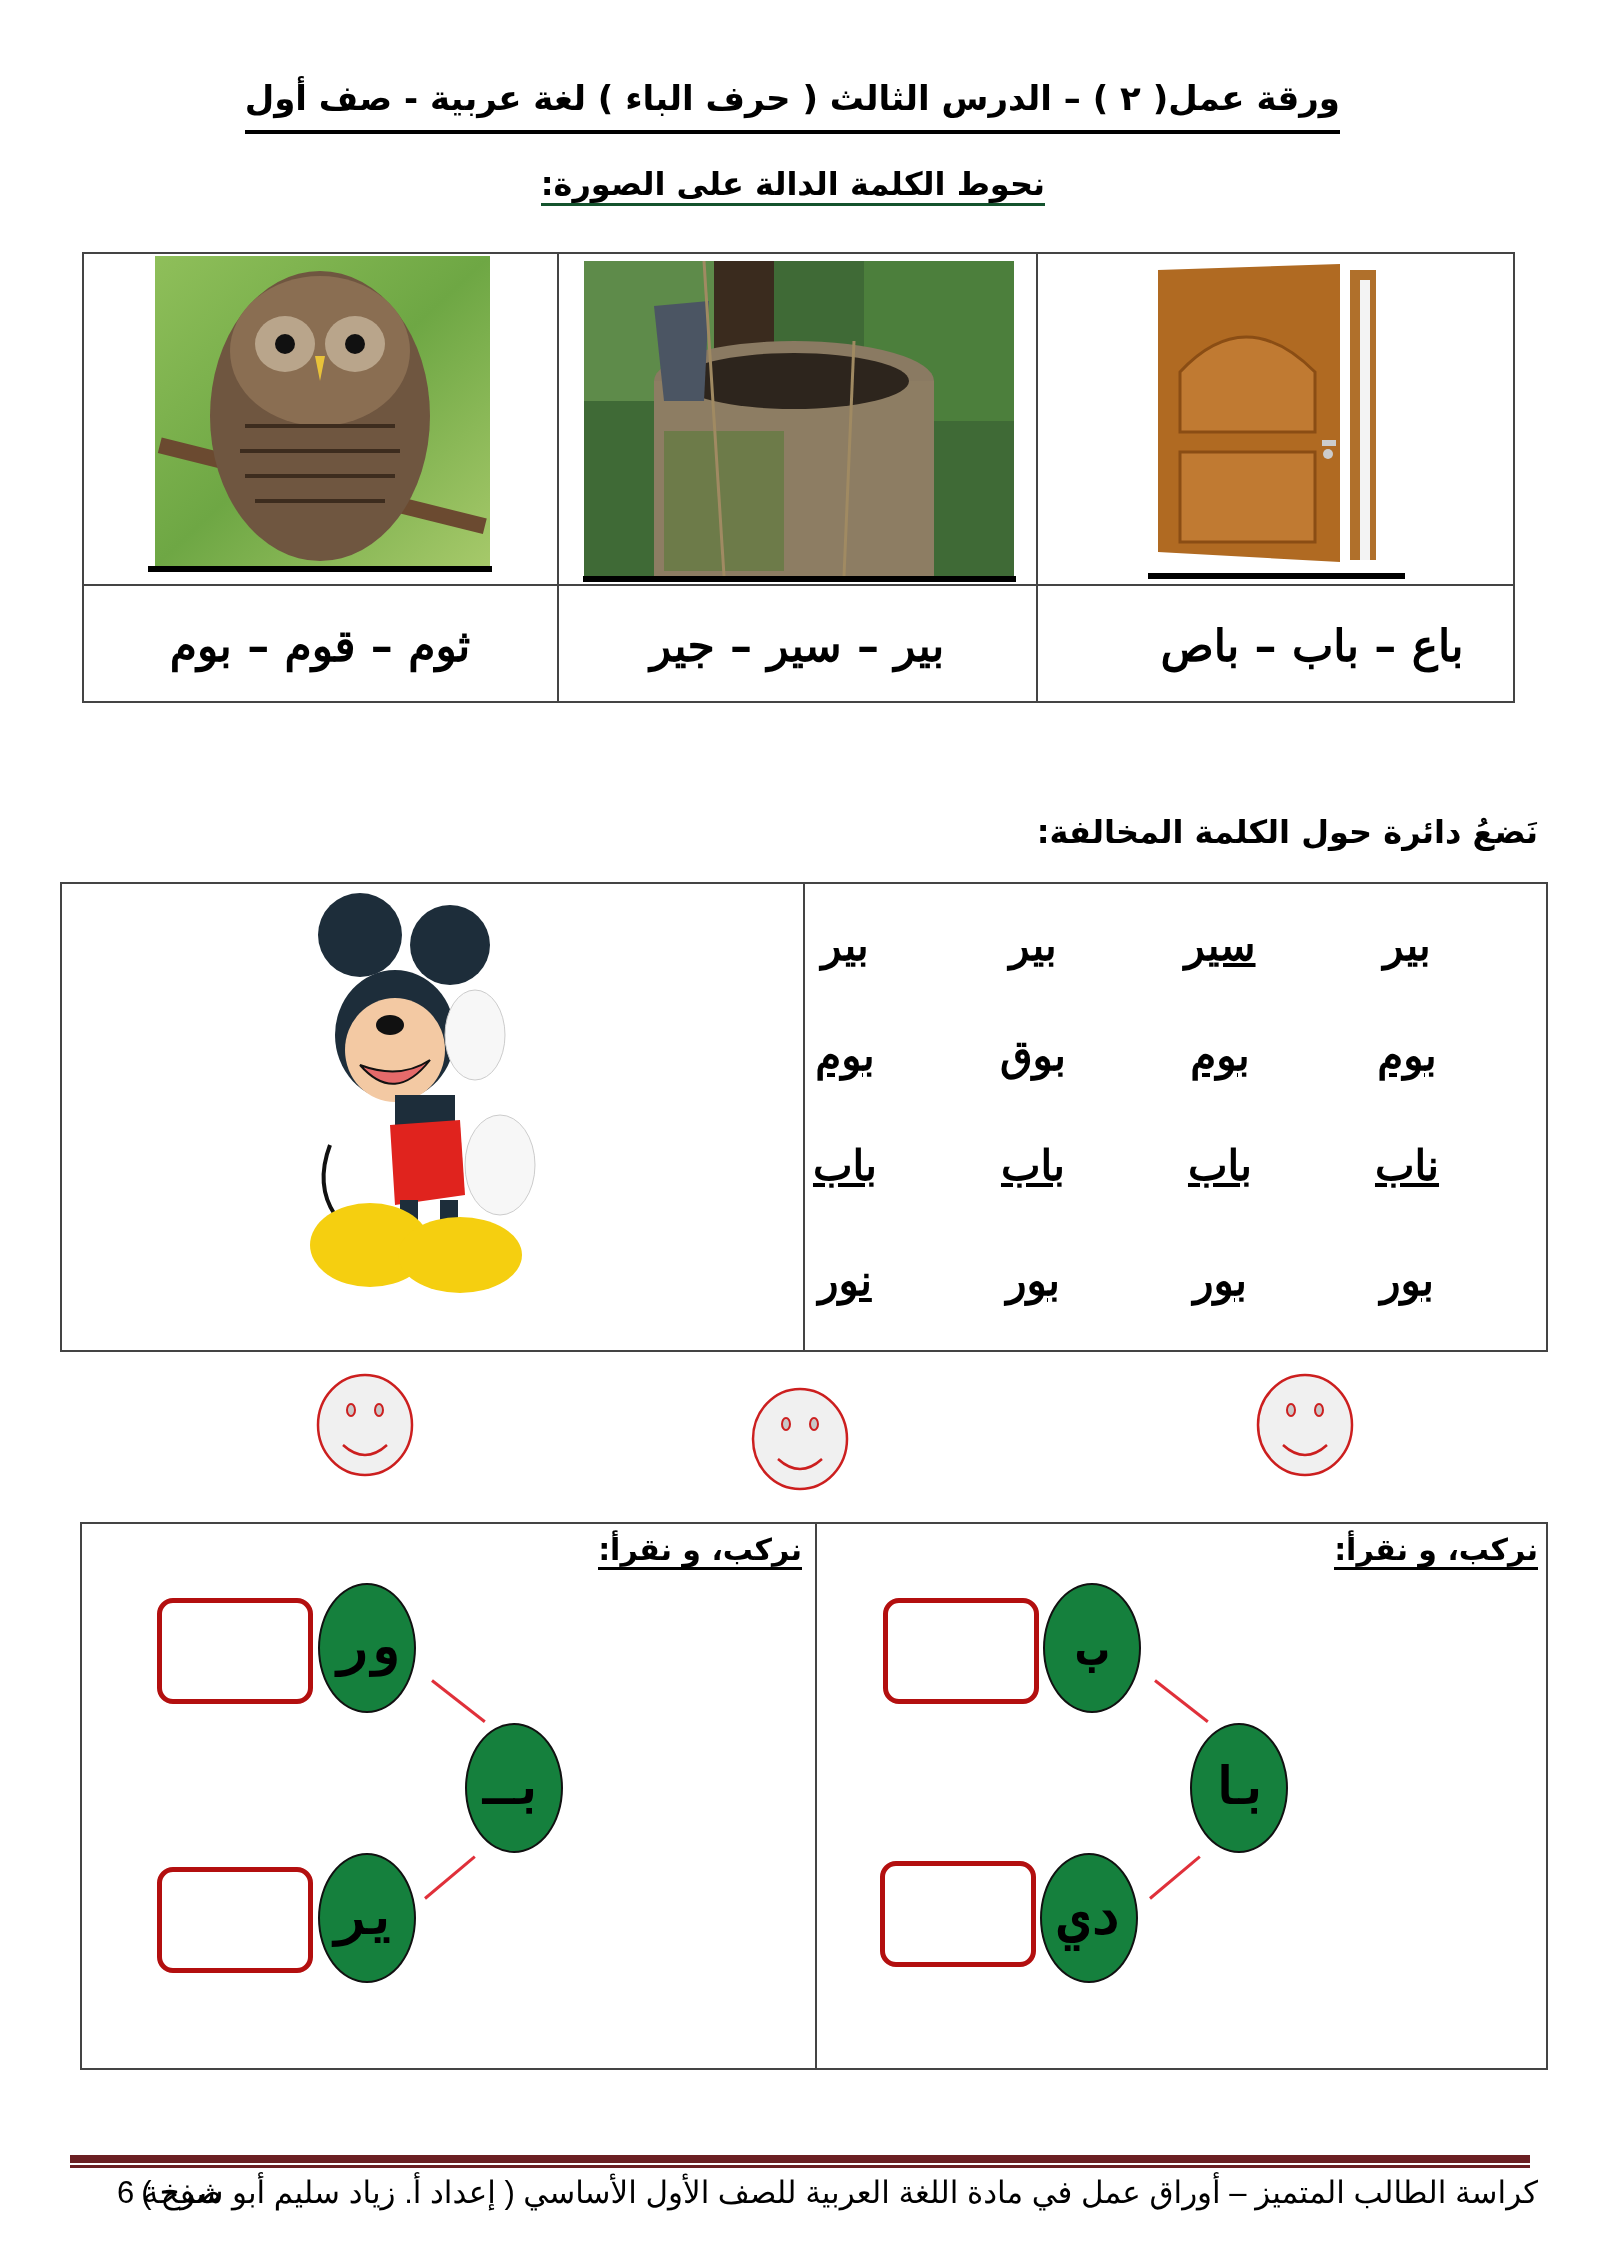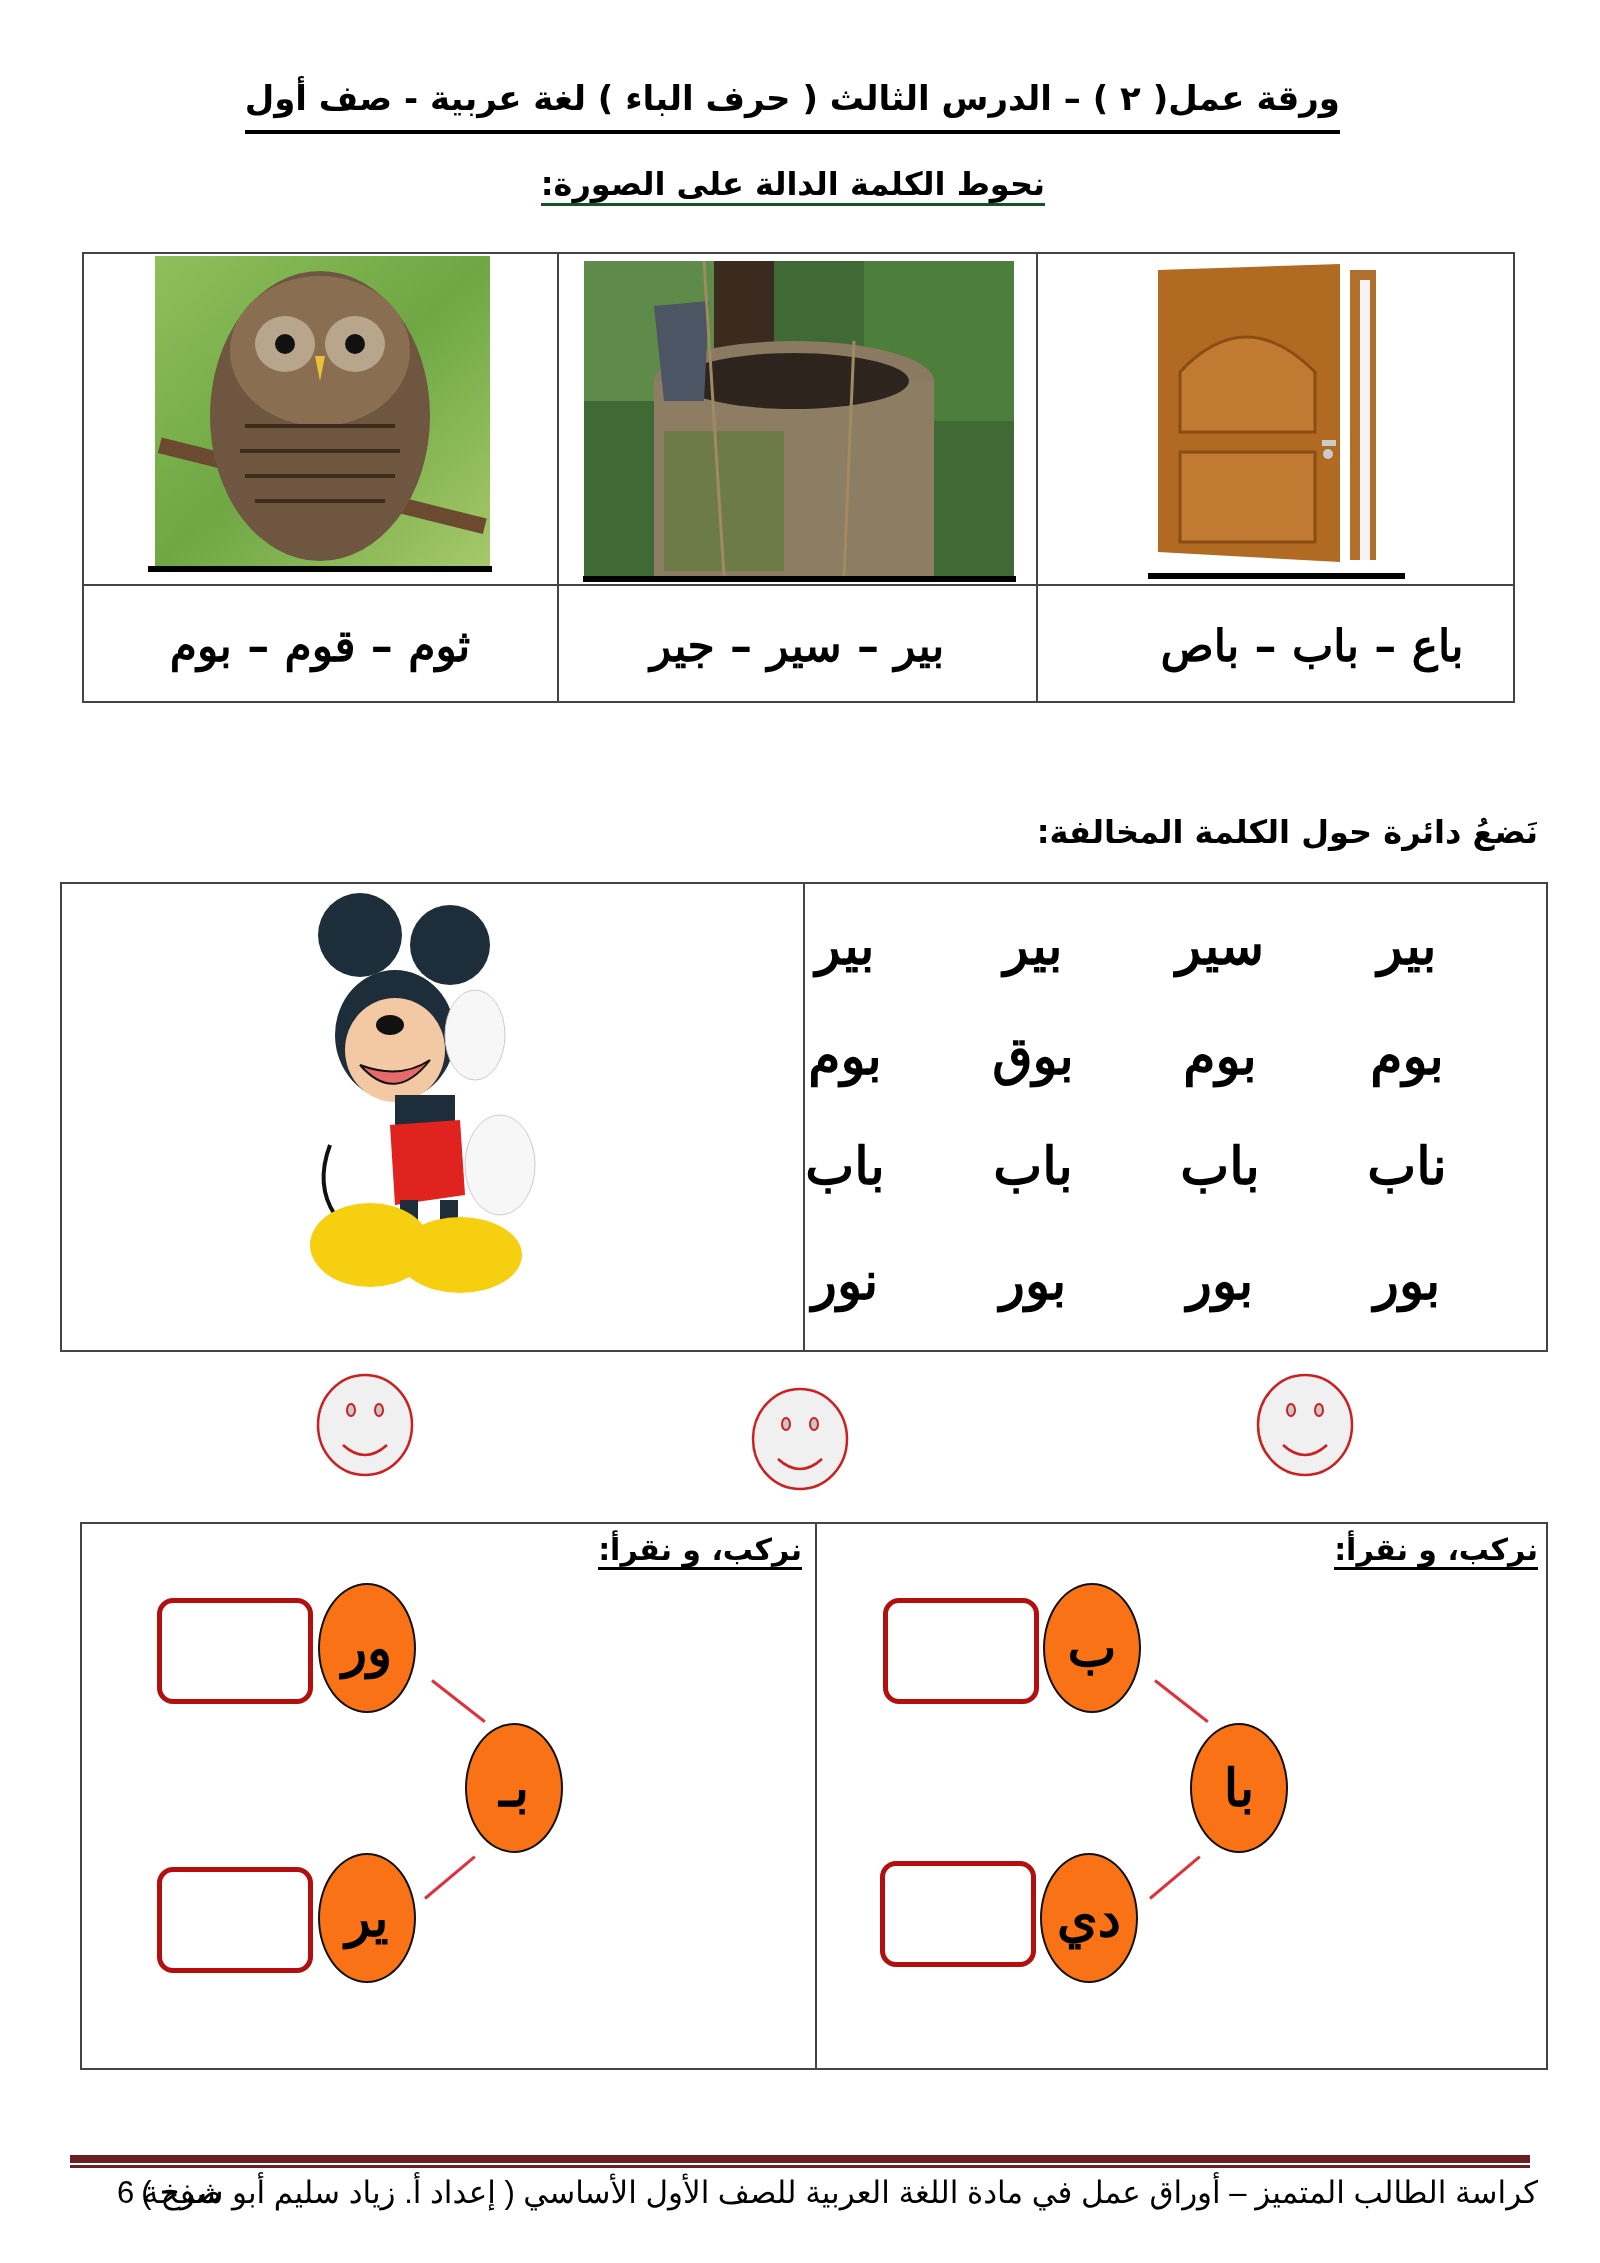--- a/index.html
+++ b/index.html
@@ -23,34 +23,34 @@
   .t1-row-line { left:82px; top:584px; width:1433px; height:2px; background:#444; }
   .t1-col-line { top:252px; width:2px; height:451px; background:#444; }
   .pic-bar { height:6px; background:#000; }
   .t1-word { top:590px; height:110px; display:flex; align-items:center; justify-content:center;
              font-family:"DejaVu Serif", serif; font-weight:bold; font-size:44px; }
 
   
   .t2 { left:60px; top:882px; width:1488px; height:470px; border:2px solid #444; box-sizing:border-box; }
   .t2-col-line { left:803px; top:882px; width:2px; height:470px; background:#444; }
   .grid-word { width:150px; height:80px; display:flex; align-items:center; justify-content:center;
-               font-family:"DejaVu Serif", serif; font-weight:bold; font-size:52px; }
+               font-family:"DejaVu Serif", serif; font-weight:bold; font-size:42px;text-decoration:underline; }
 
   
   .smiley { width:100px; height:106px; }
 
   
   .t3 { left:80px; top:1522px; width:1468px; height:548px; border:2px solid #444; box-sizing:border-box; }
   .t3-col-line { left:815px; top:1522px; width:2px; height:548px; background:#444; }
   .sub-heading { font-family:"DejaVu Sans", sans-serif; font-weight:bold; font-size:30px;
                  line-height:44px; white-space:nowrap; }
   .sub-heading span { border-bottom:3px solid #000; }
-  .syl { width:98px; height:130px; border-radius:50%; background:#f97316; border:2px solid #111;
+  .syl { width:98px; height:130px; border-radius:50%; background:#15803d; border:2px solid #111;
          box-sizing:border-box; display:flex; align-items:center; justify-content:center;
-         font-family:Liberation Serif, serif; font-weight:bold; font-size:52px; }
+         font-family:Liberation Mono, monospace; font-weight:bold; font-size:52px; }
   .answer-box { width:156px; height:106px; border:5px solid #b30f0f; border-radius:16px;
                 box-sizing:border-box; background:#fff; }
   .connector { height:3px; background:#e0303a; transform-origin:left center; }
 
   
   .footer-line1 { left:70px; top:2155px; width:1460px; height:8px; background:#6b1f22; }
   .footer-line2 { left:70px; top:2165px; width:1460px; height:3px; background:#6b1f22; }
   .footer-text { top:2176px; font-family:"Liberation Sans", sans-serif; font-size:31px;
                  line-height:34px; white-space:nowrap;margin-left:39px; }
 </style>

